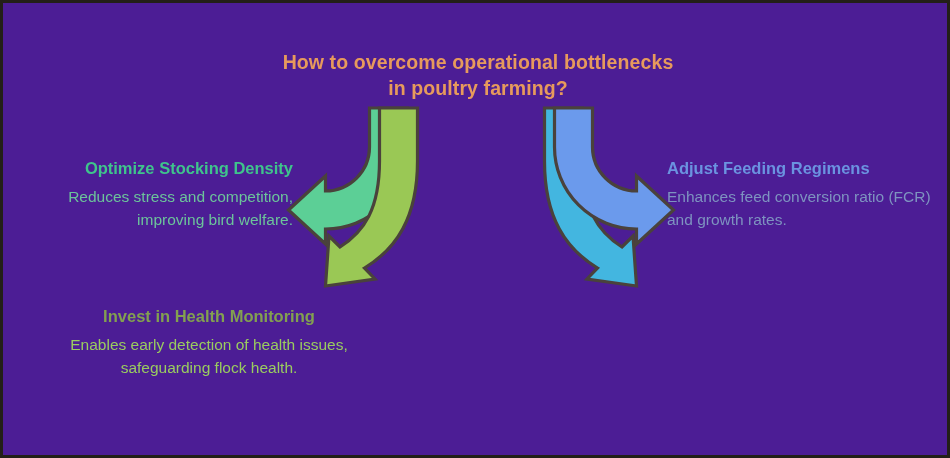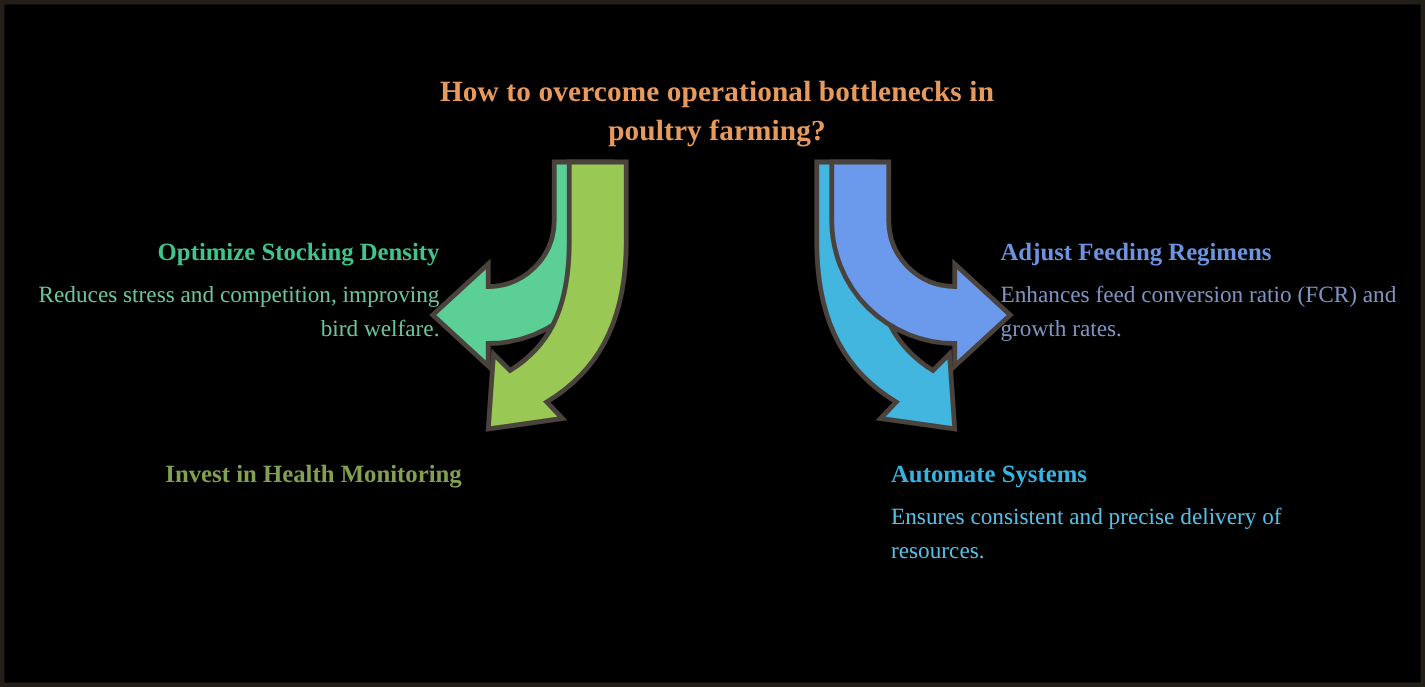--- a/index.html
+++ b/index.html
@@ -4,25 +4,25 @@
 <style>
   html, body {
     margin: 0;
     padding: 0;
     background: #ffffff;
   }
   #canvas {
     position: relative;
     width: 950px;
     height: 458px;
-    background: #000000;
+    background: #4c1d95;
     border: 3px solid #231f18;
     box-sizing: border-box;
     overflow: hidden;
-    font-family: Liberation Serif, serif;
+    font-family: Liberation Sans, sans-serif;
   }
 
   
   #title {
     position: absolute;
     left: 275px;
     top: 46px;
     width: 400px;
     text-align: center;
     color: #e79a5c;
@@ -160,20 +160,17 @@
     <p class="body">Reduces stress and competition, improving bird welfare.</p>
   </div>
 
   <div class="block" id="block-feeding">
     <p class="heading">Adjust Feeding Regimens</p>
     <p class="body">Enhances feed conversion ratio (FCR) and growth rates.</p>
   </div>
 
   <div class="block" id="block-health">
     <p class="heading">Invest in Health Monitoring</p>
+    <p class="body">Enables early detection of health issues, safeguarding flock health.</p>
   </div>
 
-  <div class="block" id="block-automate">
-    <p class="heading">Automate Systems</p>
-    <p class="body">Ensures consistent and precise delivery of resources.</p>
-  </div>
 
 </div>
 
 </body></html>

